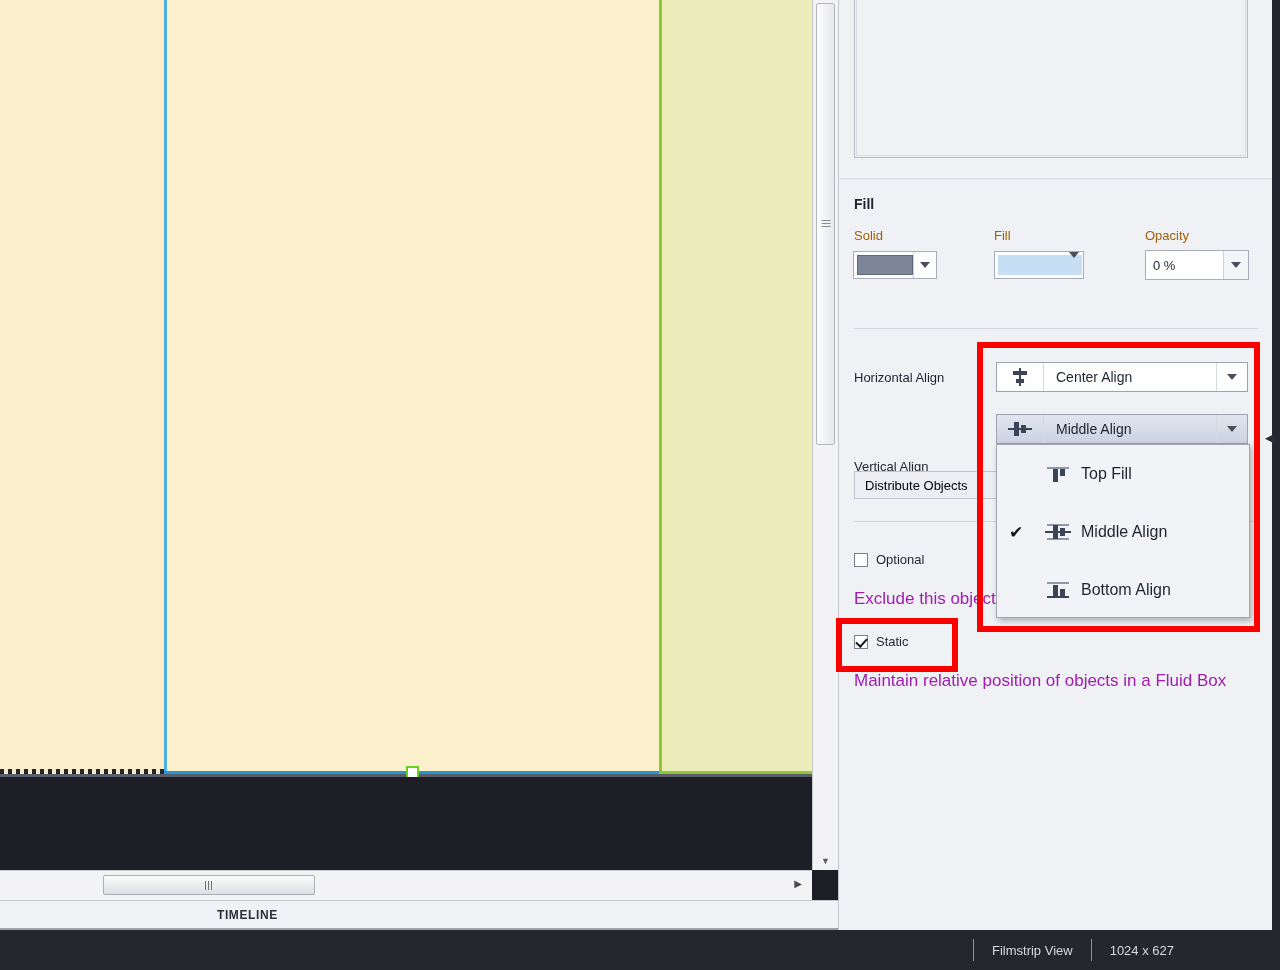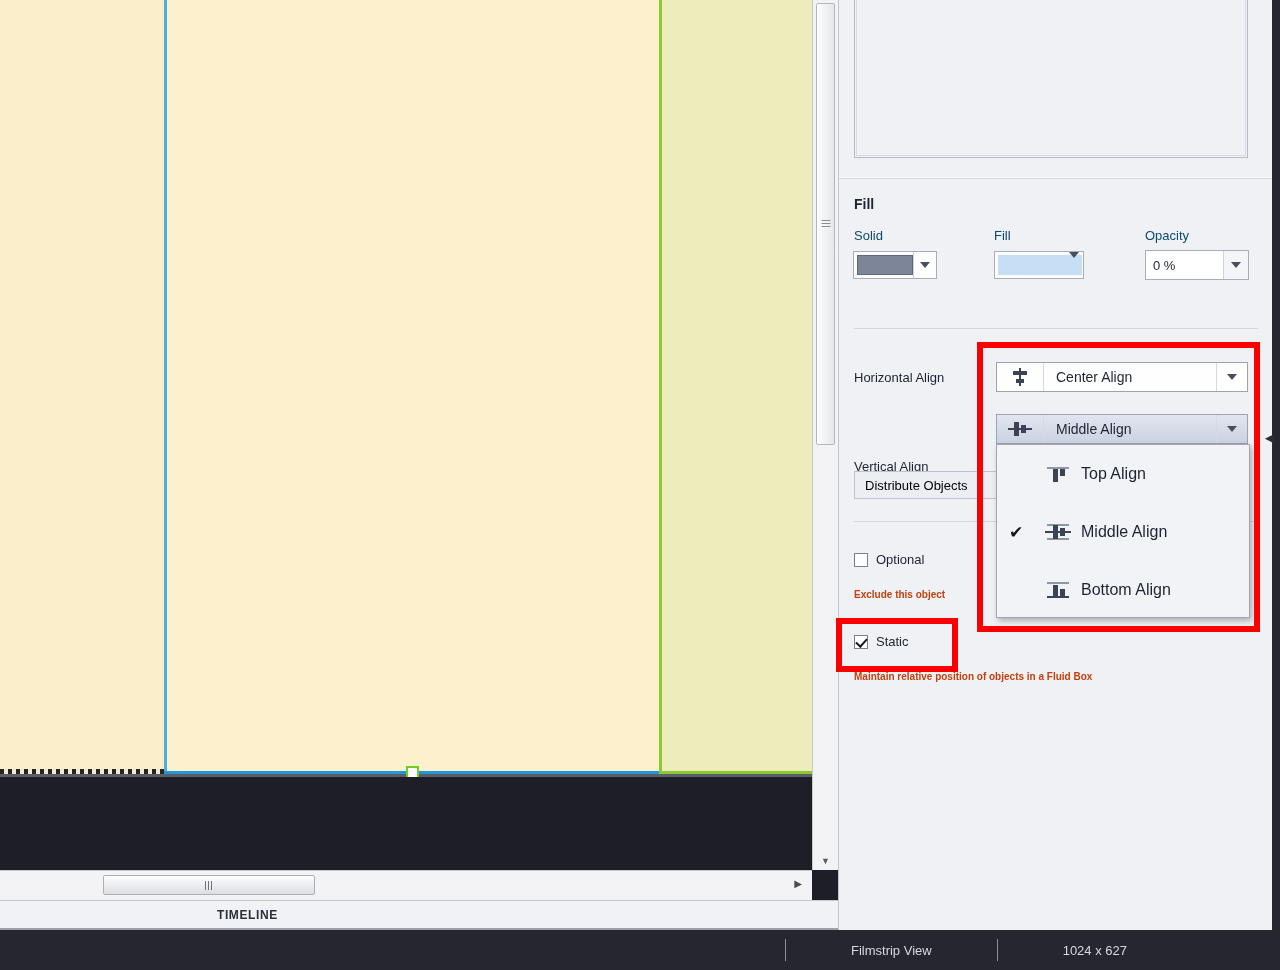--- a/index.html
+++ b/index.html
@@ -157,21 +157,21 @@
   #sep-3 { top: 521px; left: 15px; width: 404px; }
 
   .panel-heading {
     position: absolute;
     font-size: 14px; font-weight: bold; color: #1d2330;
   }
   #fill-heading { left: 15px; top: 196px; }
 
   .field-label {
     position: absolute;
-    font-size: 13px; color: #0c4a6e;
+    font-size: 13px; color: #a16207;
   }
   #label-solid   { left: 15px;  top: 228px; }
   #label-fill    { left: 155px; top: 228px; }
   #label-opacity { left: 306px; top: 228px; }
 
   
   #solid-control {
     position: absolute; left: 14px; top: 251px;
     width: 84px; height: 28px;
     background: #fdfdfe;
@@ -279,21 +279,21 @@
     content: "";
     position: absolute; left: 3px; top: 0px;
     width: 5px; height: 9px;
     border: solid #17191f; border-width: 0 2px 2px 0;
     transform: rotate(42deg);
   }
   .cb-label { font-size: 13px; color: #1d2330; }
 
   .helper-text {
     position: absolute;
-    font-size: 10px; color: #c2410c; font-weight: bold;
+    font-size: 17px; color: #a21caf;
   }
   #optional-help { left: 15px; top: 589px; }
   #static-help   { left: 15px; top: 671px; text-align: center; }
 
   
   #valign-menu {
     position: absolute; left: 996px; top: 444px;
     width: 254px; height: 174px;
     background: #f2f3f7;
     border: 1px solid #a2a6b2;
@@ -333,21 +333,20 @@
     color: #2a2c33; font-size: 15px; line-height: 1;
   }
 
   
   #status-bar {
     position: absolute; left: 0; top: 930px;
     width: 1280px; height: 40px;
     background: #25262e;
     display: flex; align-items: center;
     justify-content: flex-end;
-    gap: 47px;
   }
   .status-sep {
     width: 1px; height: 22px; background: #8d9099; margin: 0 0px;
   }
   .status-item {
     font-size: 13px; color: #d6d9e0;
     padding: 0 18px;
     white-space: nowrap;
   }
   #status-right-pad { width: 88px; }
@@ -487,21 +486,21 @@
 
     <div class="menu-item">
       <span class="menu-check"></span>
       <span class="menu-icon-cell">
         <svg width="28" height="22" viewBox="0 0 28 22">
           <rect x="3" y="4" width="22" height="2" fill="#8e96a8"></rect>
           <rect x="9" y="6" width="5" height="13" fill="#3b4457"></rect>
           <rect x="16" y="6" width="5" height="7" fill="#3b4457"></rect>
         </svg>
       </span>
-      <span class="menu-text">Top Align</span>
+      <span class="menu-text">Top Fill</span>
     </div>
 
     <div class="menu-item">
       <span class="menu-check">✔</span>
       <span class="menu-icon-cell">
         <svg width="28" height="22" viewBox="0 0 28 22">
           <rect x="3" y="3" width="22" height="2" fill="#8e96a8"></rect>
           <rect x="3" y="17" width="22" height="2" fill="#8e96a8"></rect>
           <rect x="9" y="4" width="5" height="14" fill="#3b4457"></rect>
           <rect x="16" y="7" width="5" height="8" fill="#3b4457"></rect>

